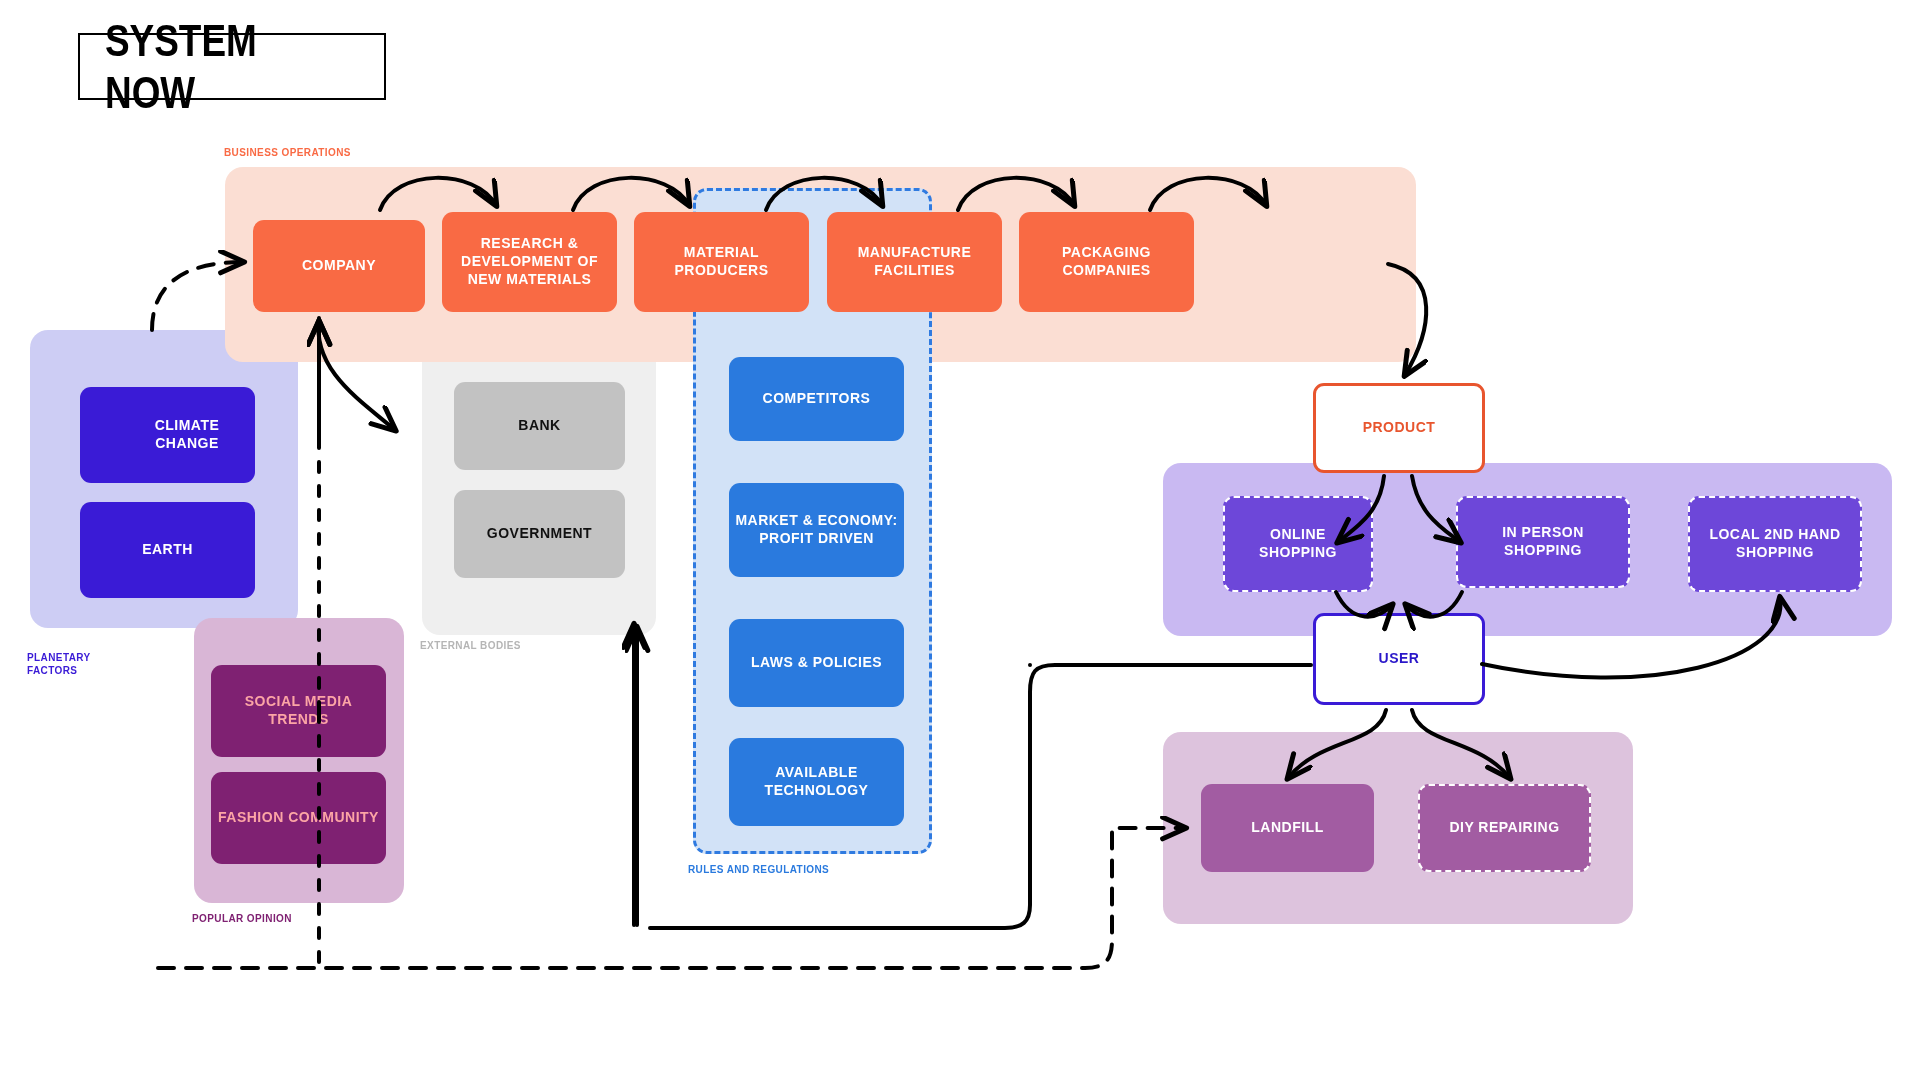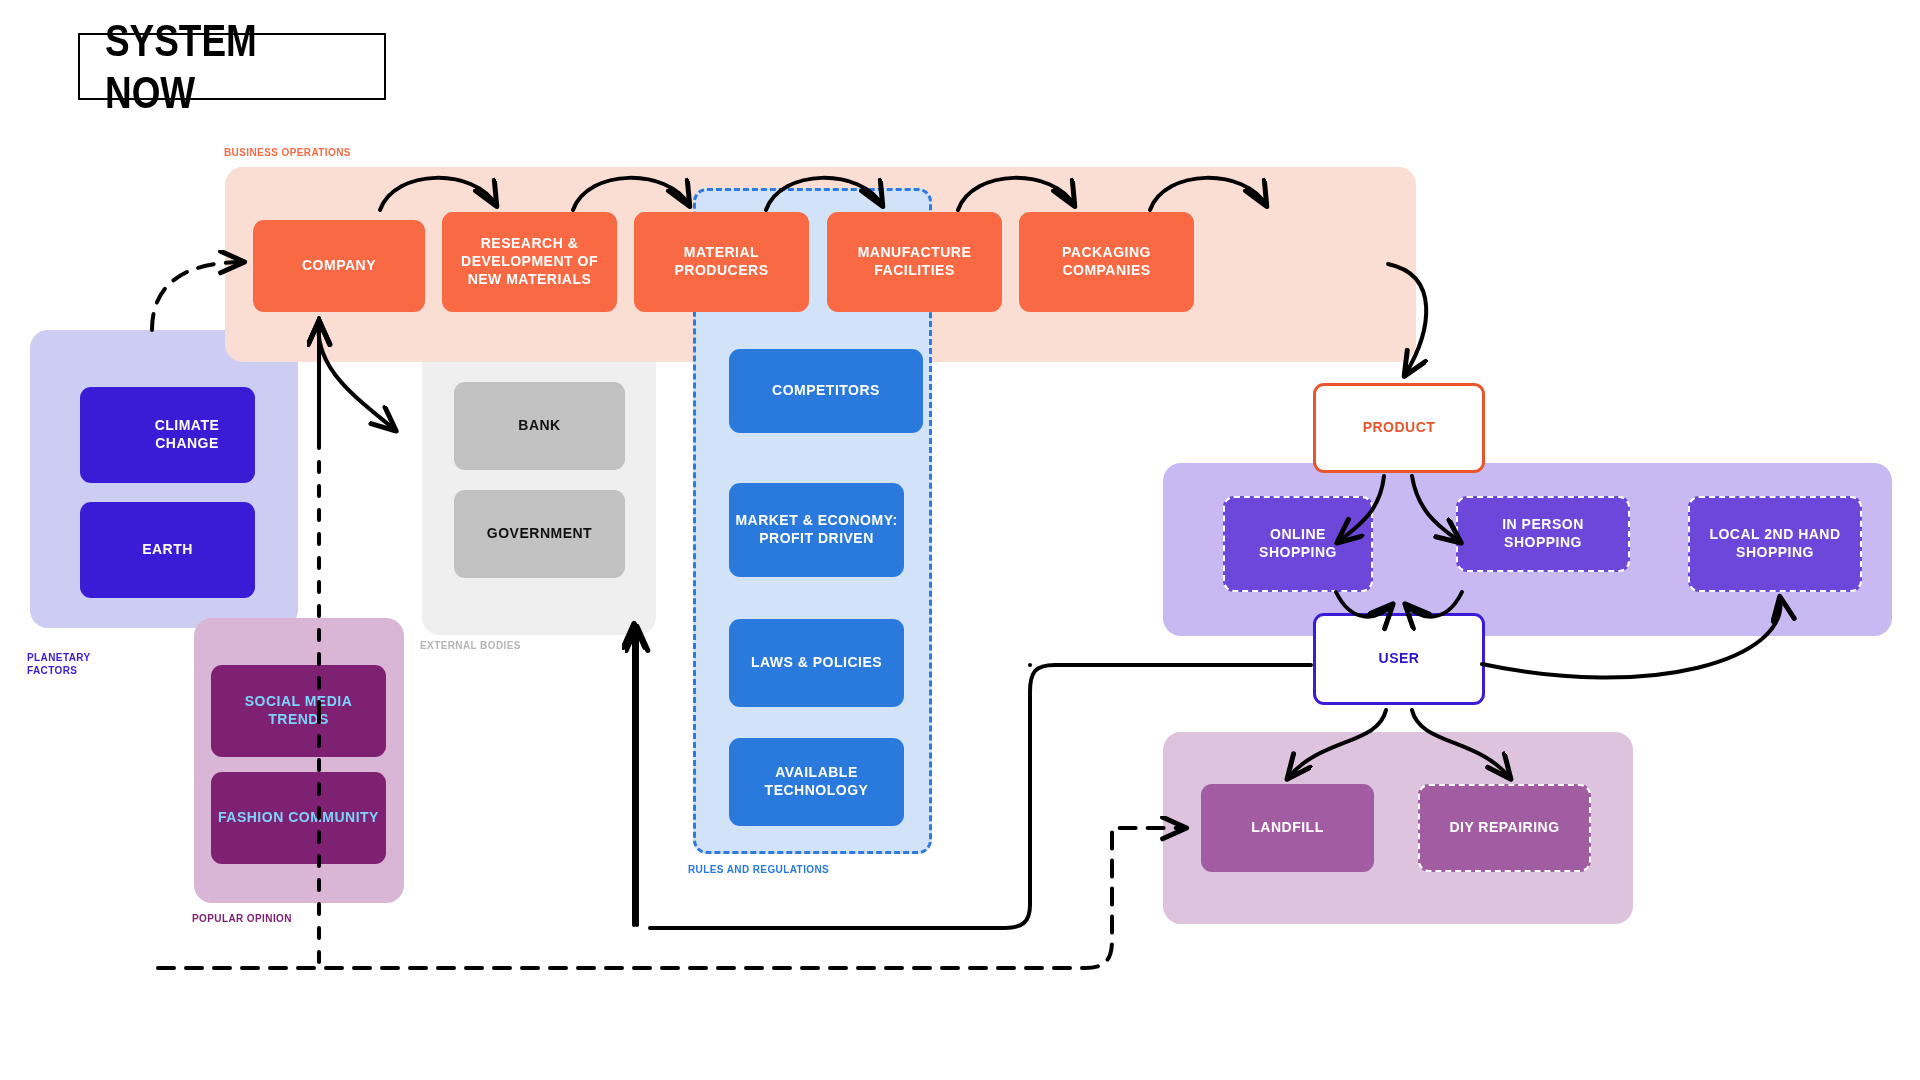--- a/index.html
+++ b/index.html
@@ -42,21 +42,21 @@
   
   .bo-panel { background: #fbded3; }
   .bo-node  { background: #f96a44; color: #fff; }
 
   
   .pf-panel { background: #cdcdf4; }
   .pf-node  { background: #3a1bd6; color: #fff; }
 
   
   .po-panel { background: #d9b6d6; }
-  .po-node  { background: #7f2172; color: #7dd3fc; }
+  .po-node  { background: #7f2172; color: #fca5a5; }
 
   
   .eb-panel { background: #efefef; }
   .eb-node  { background: #c2c2c2; color: #111; }
 
   
   .rr-panel {
     background: #d2e2f7;
     border: 3px dashed #2f7ae0;
     border-radius: 14px;
@@ -132,33 +132,33 @@
   <div class="node pf-node" style="left:80px; top:502px; width:175px; height:96px;">EARTH</div>
 
   <div class="node po-node" style="left:211px; top:665px; width:175px; height:92px;">SOCIAL MEDIA TRENDS</div>
 
   <div class="node po-node" style="left:211px; top:772px; width:175px; height:92px;">FASHION COMMUNITY</div>
 
   <div class="node eb-node" style="left:454px; top:382px; width:171px; height:88px;">BANK</div>
 
   <div class="node eb-node" style="left:454px; top:490px; width:171px; height:88px;">GOVERNMENT</div>
 
-  <div class="node rr-node" style="left:729px; top:349px; width:194px; height:84px;">COMPETITORS</div>
+  <div class="node rr-node" style="left:729px; top:357px; width:175px; height:84px;">COMPETITORS</div>
 
   <div class="node rr-node" style="left:729px; top:483px; width:175px; height:94px;">MARKET &amp; ECONOMY: PROFIT DRIVEN</div>
 
   <div class="node rr-node" style="left:729px; top:619px; width:175px; height:88px;">LAWS &amp; POLICIES</div>
 
   <div class="node rr-node" style="left:729px; top:738px; width:175px; height:88px;">AVAILABLE TECHNOLOGY</div>
 
   <div class="node node-outline node-product" style="left:1313px; top:383px; width:172px; height:90px;">PRODUCT</div>
 
   <div class="node pc-node" style="left:1223px; top:496px; width:150px; height:96px;">ONLINE SHOPPING</div>
 
-  <div class="node pc-node" style="left:1456px; top:496px; width:174px; height:76px;">IN PERSON SHOPPING</div>
+  <div class="node pc-node" style="left:1456px; top:496px; width:174px; height:92px;">IN PERSON SHOPPING</div>
 
   <div class="node pc-node" style="left:1688px; top:496px; width:174px; height:96px;">LOCAL 2ND HAND SHOPPING</div>
 
   <div class="node node-outline node-user" style="left:1313px; top:613px; width:172px; height:92px;">USER</div>
 
   <div class="node dp-node" style="left:1201px; top:784px; width:173px; height:88px;">LANDFILL</div>
 
   <div class="node dp-node dashed" style="left:1418px; top:784px; width:173px; height:88px;">DIY REPAIRING</div>
 
   <svg class="arrows" viewBox="0 0 1920 1080">

